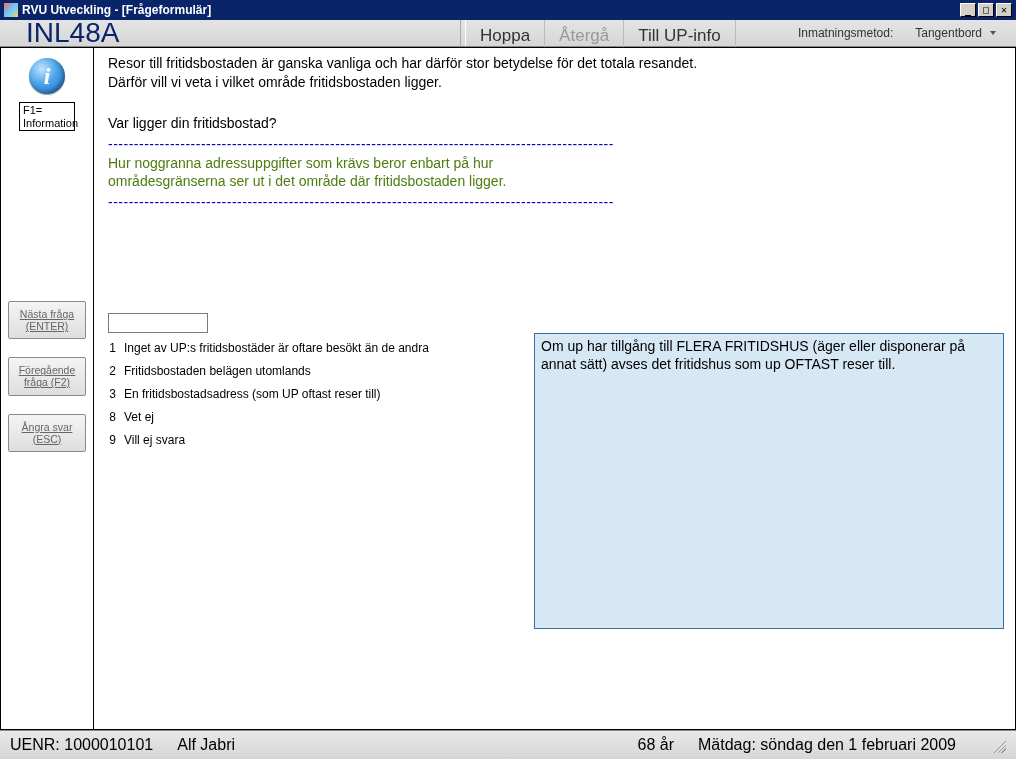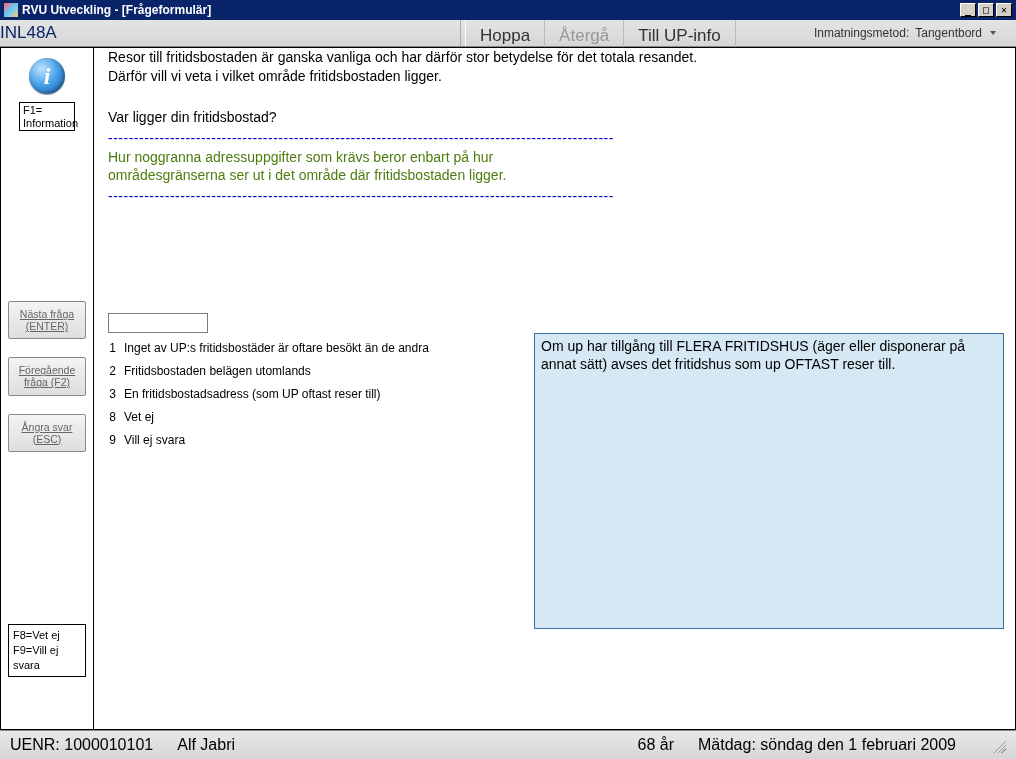--- a/index.html
+++ b/index.html
@@ -34,34 +34,34 @@
 
   
   .toolbar {
     height: 27px;
     background: linear-gradient(#e4e4e4,#d6d6d6);
     border-bottom: 1px solid #888;
     display: flex;
     align-items: stretch;
   }
   .toolbar .code-label {
-    font-size: 17px; color: #0a246a;
-    padding: 0 0; display: flex; align-items: center;
+    font-size: 28px; color: #0a246a;
+    padding: 0 26px; display: flex; align-items: center;
     width: 460px;
   }
   .toolbar .sep { width: 6px; border-left: 1px solid #aaa; border-right: 1px solid #fff; }
   .toolbar .tbtn {
     padding: 16px 14px; display: flex; align-items: center;
     border-right: 1px solid #bbb;
     font-size: 17px; color: #333;
   }
   .toolbar .tbtn.disabled { color: #999; }
   .toolbar .spacer { flex: 1; }
   .toolbar .input-method {
-    display: flex; align-items: center; gap: 6px; padding-right: 20px;
+    display: flex; align-items: center; gap: 22px; padding-right: 20px;
     font-size: 12px; color: #333;
   }
   .toolbar .dropdown { display: inline-flex; align-items: center; gap: 8px; }
   .toolbar .caret {
     width: 0; height: 0;
     border-left: 3px solid transparent;
     border-right: 3px solid transparent;
     border-top: 4px solid #555;
   }
 
@@ -108,21 +108,21 @@
     width: 78px; border: 1px solid #000;
     font-size: 11px; padding: 3px 4px; text-align: left;
     margin-bottom: 12px; line-height: 1.35;
   }
 
   .content {
     flex: 1;
     border: 1px solid #000;
     position: relative;
     background: #fff;
-    padding: 0 14px;
+    padding: 6px 14px;
     font-size: 14px;
   }
   .question p { line-height: 1.35; }
   .question .q-prompt { margin-top: 22px; }
   .dashes { color: #0000d0; letter-spacing: 0.5px; margin-top: 2px; white-space: nowrap; overflow: hidden; }
   .blue-note { color: #4d7c0f; }
 
   .answer-input {
     position: absolute; left: 14px; top: 265px;
     width: 100px; height: 20px;
@@ -211,22 +211,20 @@
     </div>
     <div class="nav-btn">
       <span class="underline">Föregående fråga (F2)</span>
     </div>
     <div class="nav-btn">
       <span class="underline">Ångra svar (ESC)</span>
     </div>
 
     <div class="grow"></div>
 
-    <div class="hint-box" style="white-space:pre-line;">F8=Vet ej
-F9=Vill ej svara</div>
     <div style="height:40px"></div>
   </div>
 
   <div class="content">
     <div class="question">
       <p style="max-width:620px">Resor till fritidsbostaden är ganska vanliga och har därför stor betydelse för det totala resandet.</p>
       <p>Därför vill vi veta i vilket område fritidsbostaden ligger.</p>
       <p class="q-prompt">Var ligger din fritidsbostad?</p>
       <p class="dashes" style="max-width:505px">-----------------------------------------------------------------------------------------------------------</p>
       <p class="blue-note">Hur noggranna adressuppgifter som krävs beror enbart på hur</p>

